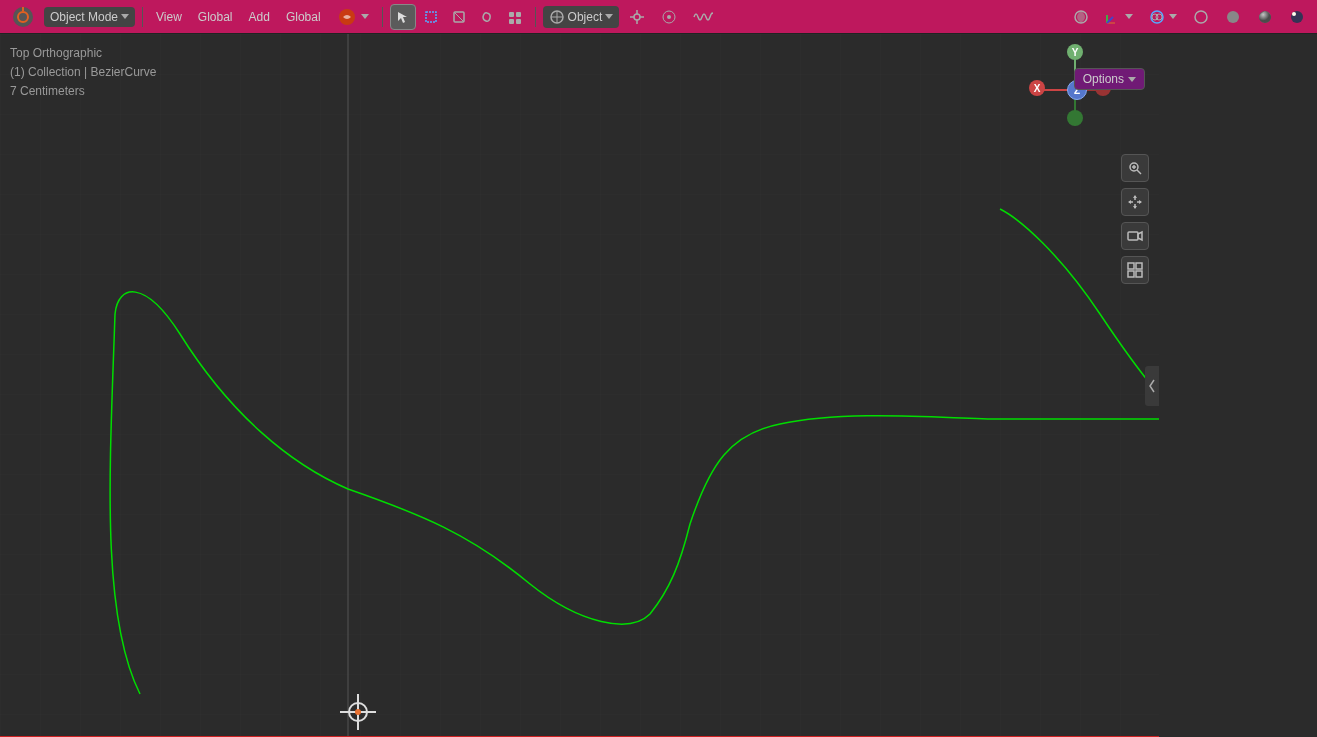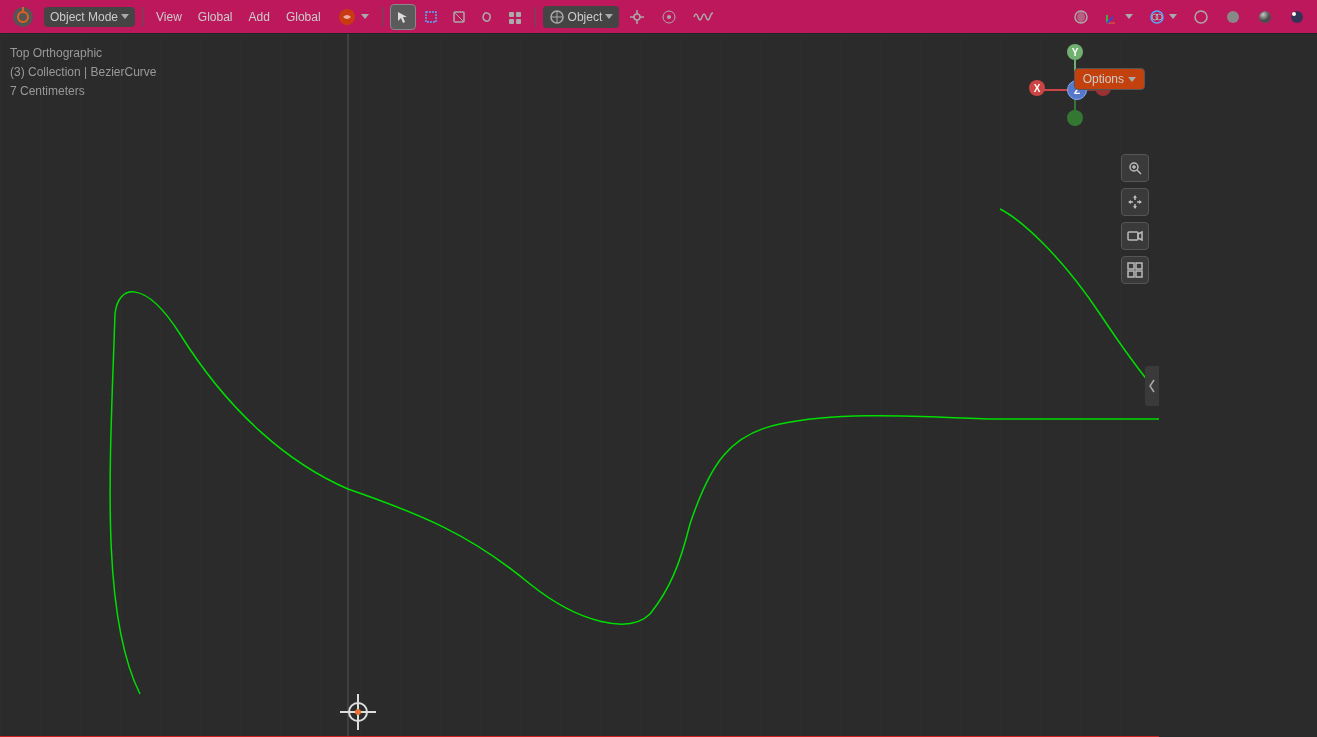--- a/index.html
+++ b/index.html
@@ -212,21 +212,21 @@
     
     #options-btn {
       position: absolute;
       top: 34px;
       right: 14px;
       z-index: 10;
       display: flex;
       align-items: center;
       gap: 4px;
       padding: 3px 8px;
-      background: #c2410c;
+      background: #701a75;
       border-radius: 4px;
       cursor: pointer;
       color: #ccc;
       font-size: 12px;
       border: 1px solid #555;
     }
 
     
     #crosshair {
       position: absolute;
@@ -481,21 +481,21 @@
 
     <path d="
       M 1000 175
       C 1020 185, 1060 220, 1100 280
       C 1140 340, 1170 380, 1215 410
     " fill="none" stroke="#00dd00" stroke-width="1.5"></path>
   </svg>
 
   <div id="viewport-info">
     <div class="vp-line">Top Orthographic</div>
-    <div class="vp-line">(3) Collection | BezierCurve</div>
+    <div class="vp-line">(1) Collection | BezierCurve</div>
     <div class="vp-line">7 Centimeters</div>
   </div>
 
   <div id="gizmo-area">
     <div class="gizmo-container">
 
       <svg width="90" height="90" style="position:absolute;top:0;left:0">
 
         <line x1="46" y1="46" x2="46" y2="8" stroke="#70b070" stroke-width="2"></line>
 

